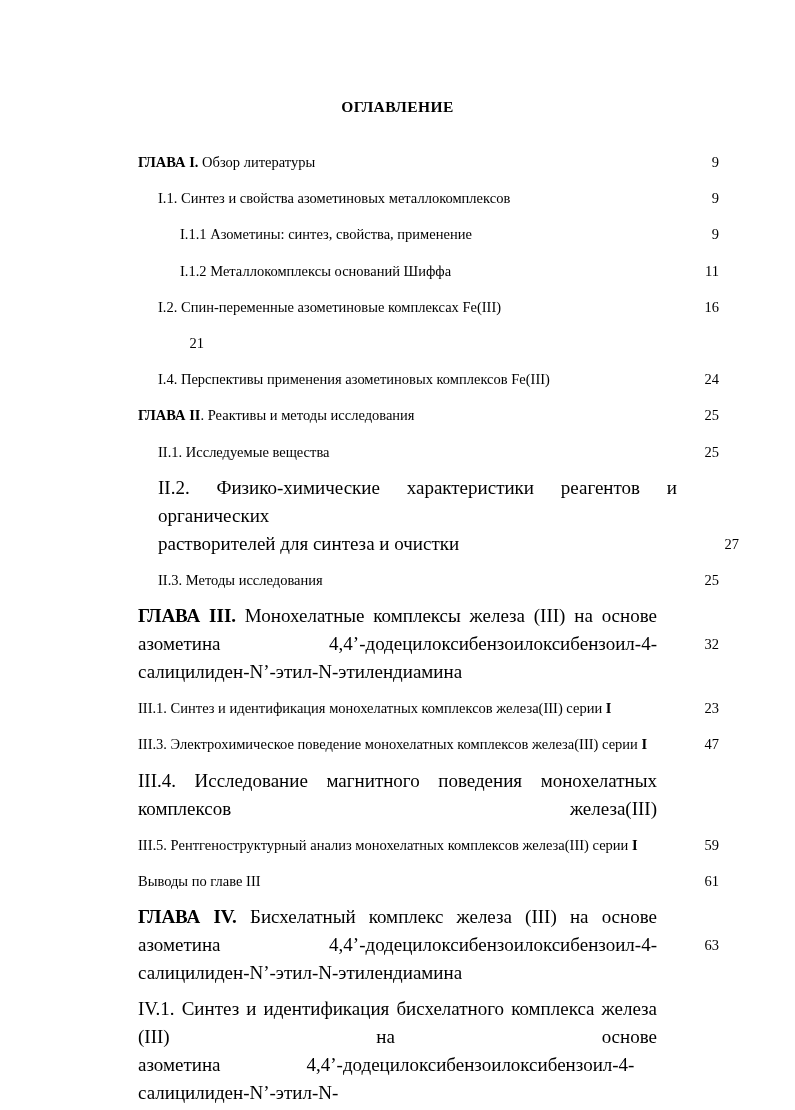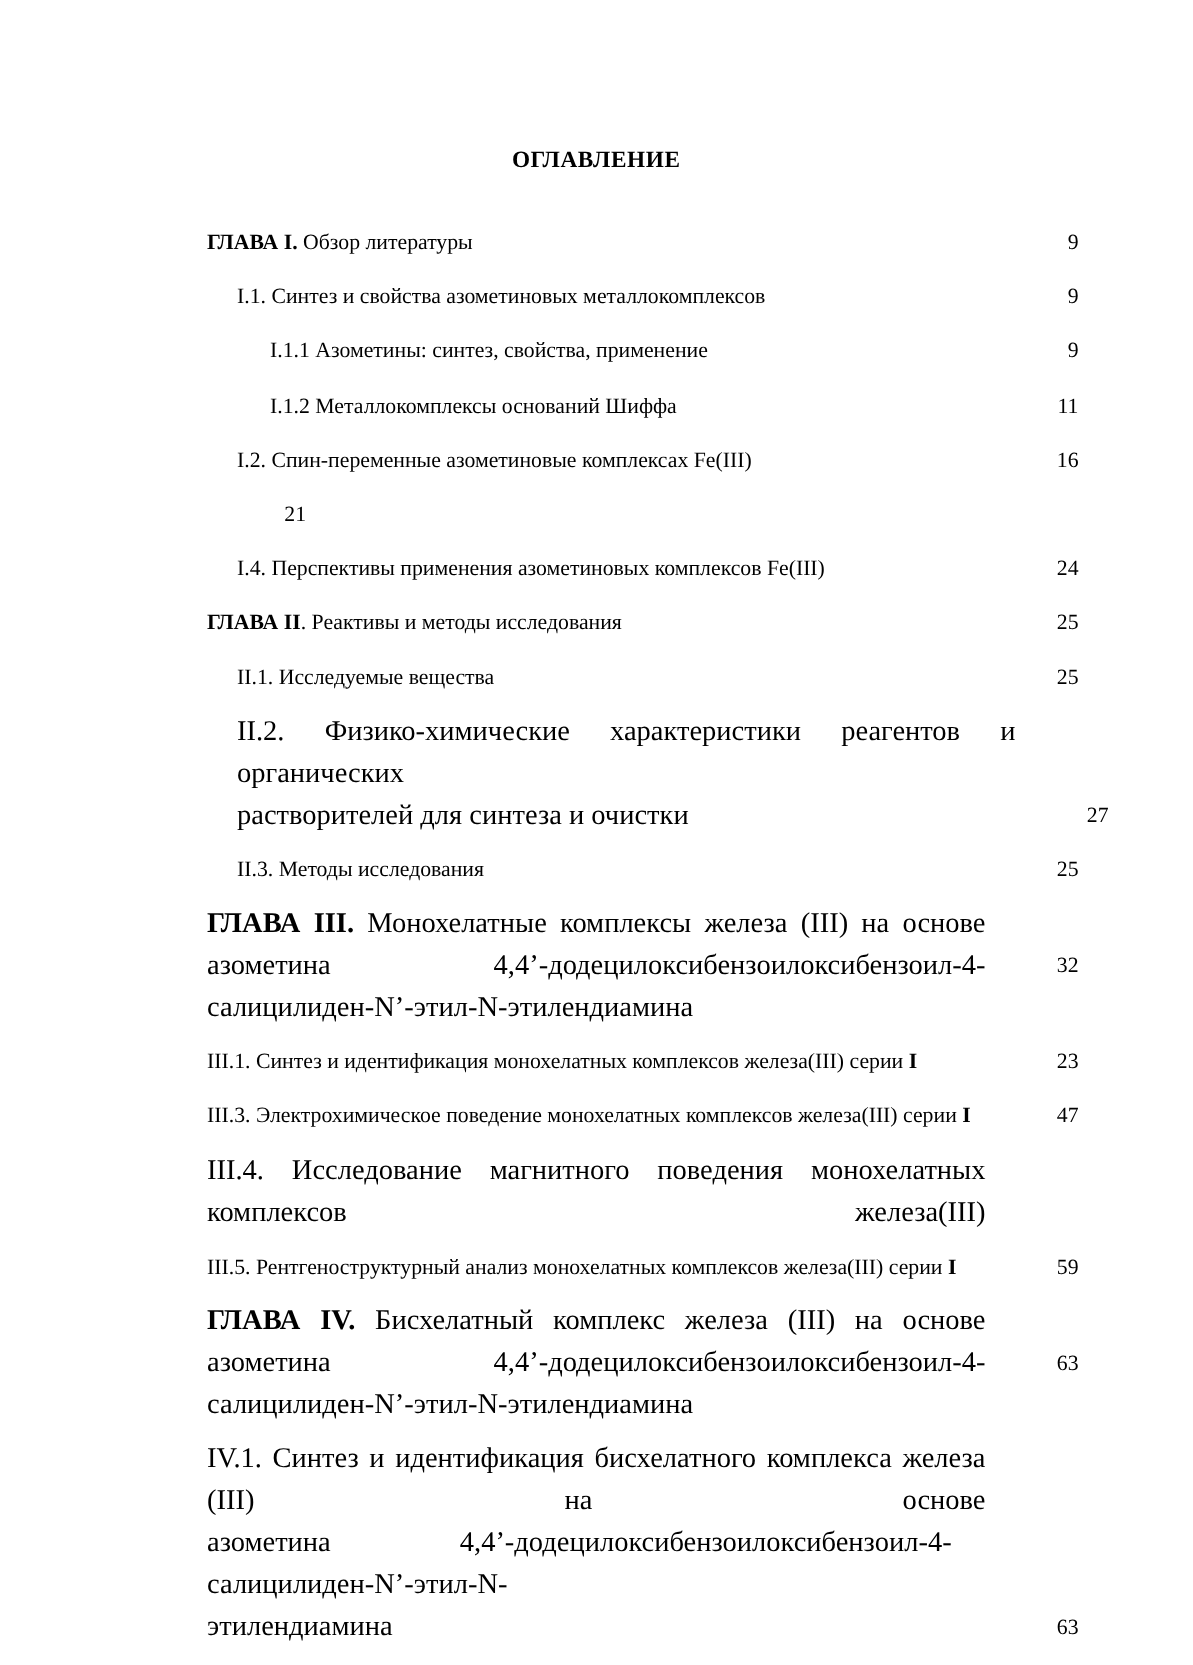--- a/index.html
+++ b/index.html
@@ -176,20 +176,24 @@
 
     <div class="blk">
       <div class="blk-text" style="text-align-last:justify;">III.4.  Исследование  магнитного  поведения  монохелатных  комплексов  железа(III)</div>
     </div>
 
     <div class="entry lvl0">
       <div class="entry-text"><span>III.5. Рентгеноструктурный анализ монохелатных комплексов железа(III) серии </span><span class="b">I</span></div>
       <div class="entry-page">59</div>
     </div>
 
+    <div class="entry lvl0">
+      <div class="entry-text">Выводы по главе III</div>
+      <div class="entry-page">61</div>
+    </div>
 
     <div class="blk">
       <div style="position:relative;">
         <div class="blk-text" style="text-align-last:left;"><span class="b">ГЛАВА  IV.</span><span> Бисхелатный  комплекс  железа  (III)  на  основе  азометина  4,4’-додецилоксибензоилоксибензоил-4-салицилиден-N’-этил-N-этилендиамина</span></div>
         <div class="blk-num" style="top:28px;">63</div>
       </div>
     </div>
 
     <div class="blk">
       <div class="blk-text" style="text-align-last:justify;">IV.1.  Синтез  и  идентификация  бисхелатного  комплекса  железа  (III)  на  основе</div>

